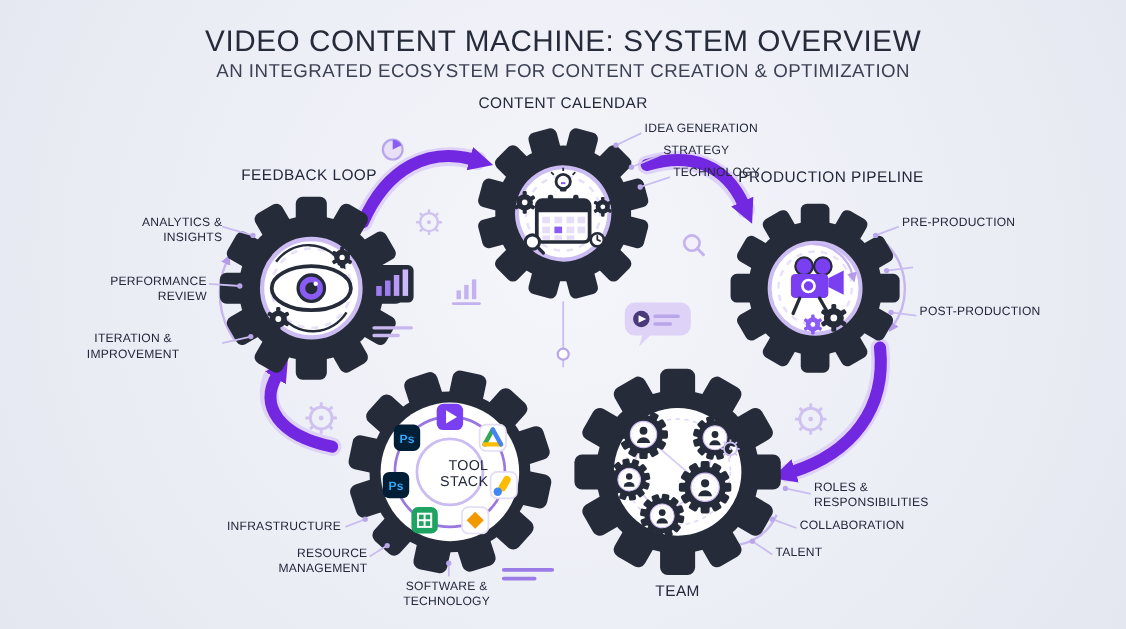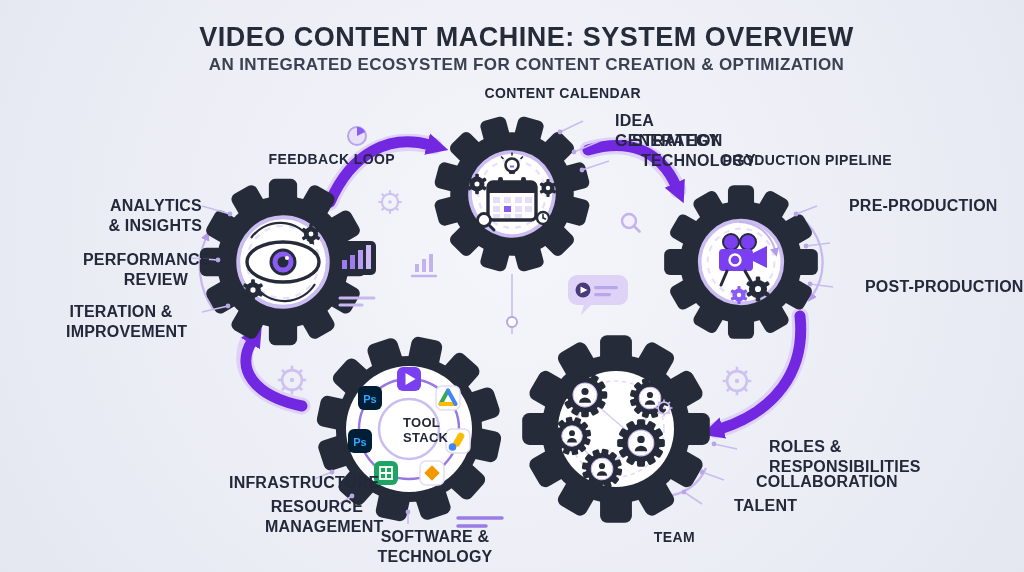--- a/index.html
+++ b/index.html
@@ -2,26 +2,26 @@
 <html><head>
 <meta charset="utf-8">
 <style>
   html,body{margin:0;padding:0;background:#dfe2ea;}
   .stage{
     position:relative;width:1024px;height:572px;overflow:hidden;
     background:radial-gradient(circle at 50% 42%, #f5f6fb 0%, #eaecf4 70%, #e4e7f0 100%);
     font-family:"Liberation Sans",sans-serif;color:#23283a;
   }
   svg text{font-family:"Liberation Sans",sans-serif;}
-  .lbl{position:absolute;font-weight:bold;color:#23283a;margin-left:29px;}
+  .lbl{position:absolute;font-weight:normal;color:#23283a;}
   .main-title{left:0;right:0;top:22px;text-align:center;font-size:27px;letter-spacing:.5px;color:#262b3a;}
   .sub-title{left:0;right:0;top:55px;text-align:center;font-size:17px;letter-spacing:.4px;color:#3b4152;}
-  .node-title{font-size:14px;letter-spacing:.4px;text-align:right;line-height:1.15;}
-  .side{font-size:16px;line-height:1.25;letter-spacing:.2px;}
-  .center-lbl{font-size:13px;text-align:left;line-height:1.15;letter-spacing:.3px;}
+  .node-title{font-size:14px;letter-spacing:.4px;text-align:center;line-height:1.15;}
+  .side{font-size:11px;line-height:1.25;letter-spacing:.2px;}
+  .center-lbl{font-size:13px;text-align:right;line-height:1.15;letter-spacing:.3px;}
   .au{fill:none;stroke:#ded2f8;stroke-width:17;stroke-linecap:round;}
   .am{fill:none;stroke:#7228e0;stroke-width:11;stroke-linecap:round;}
   .thin{fill:none;stroke:#c7b6ef;stroke-width:2.2;}
   .conn{fill:none;stroke:#c9bcf0;stroke-width:1.6;}
   .dot{fill:#b9a6ea;}
 </style>
 </head>
 <body>
 
 <div class="stage">
@@ -338,17 +338,17 @@
   <div class="lbl side" style="left:603px;top:131px;width:120px">STRATEGY</div>
   <div class="lbl side" style="left:612px;top:151px;width:120px">TECHNOLOGY</div>
 
   <div class="lbl side" style="left:820px;top:196px;width:160px">PRE-PRODUCTION</div>
   <div class="lbl side" style="left:836px;top:277px;width:170px">POST-PRODUCTION</div>
 
   <div class="lbl side" style="left:740px;top:437px;width:115px">ROLES &amp; RESPONSIBILITIES</div>
   <div class="lbl side" style="left:727px;top:472px;width:130px">COLLABORATION</div>
   <div class="lbl side" style="left:705px;top:496px;width:100px">TALENT</div>
 
-  <div class="lbl side" style="left:200px;top:473px;width:110px;">INFRASTRUCTURE</div>
+  <div class="lbl side" style="left:200px;top:473px;width:110px;text-align:right">INFRASTRUCTURE</div>
   <div class="lbl side" style="left:345px;top:527px;width:122px;text-align:center">SOFTWARE &amp; TECHNOLOGY</div>
   <div class="lbl side" style="left:236px;top:497px;width:98px;text-align:right">RESOURCE MANAGEMENT</div>
 
 </div>
 
 </body></html>

